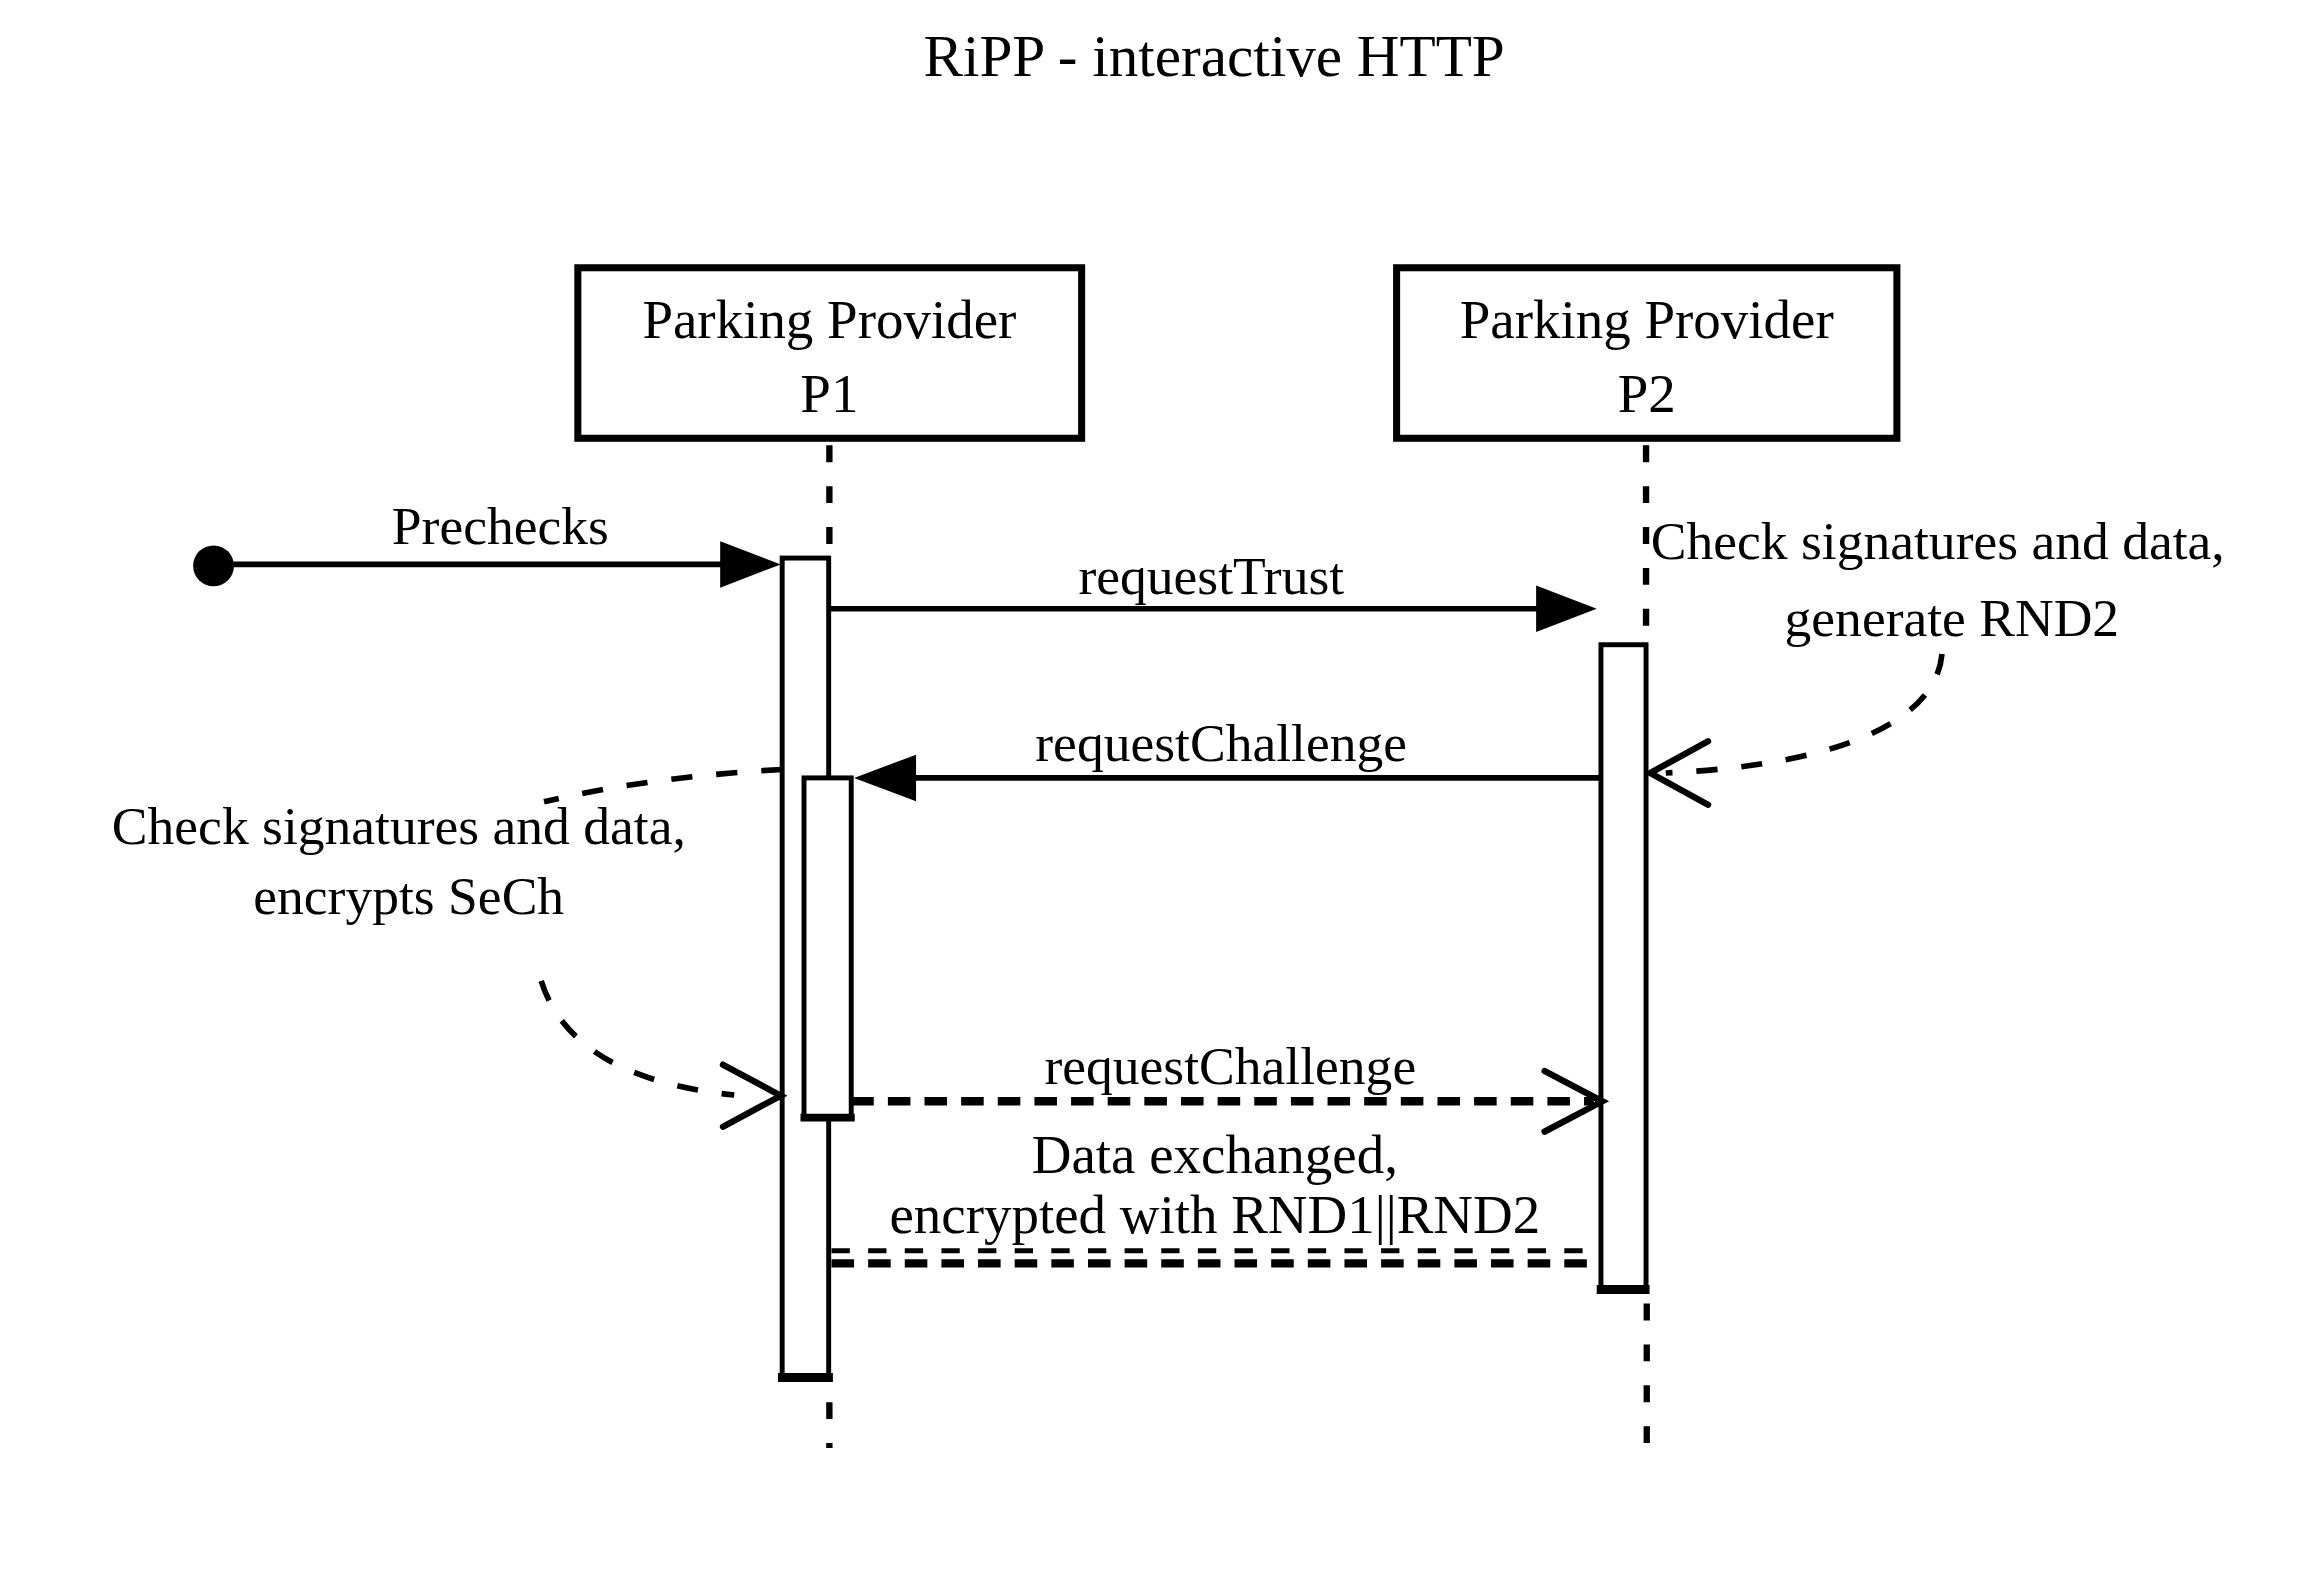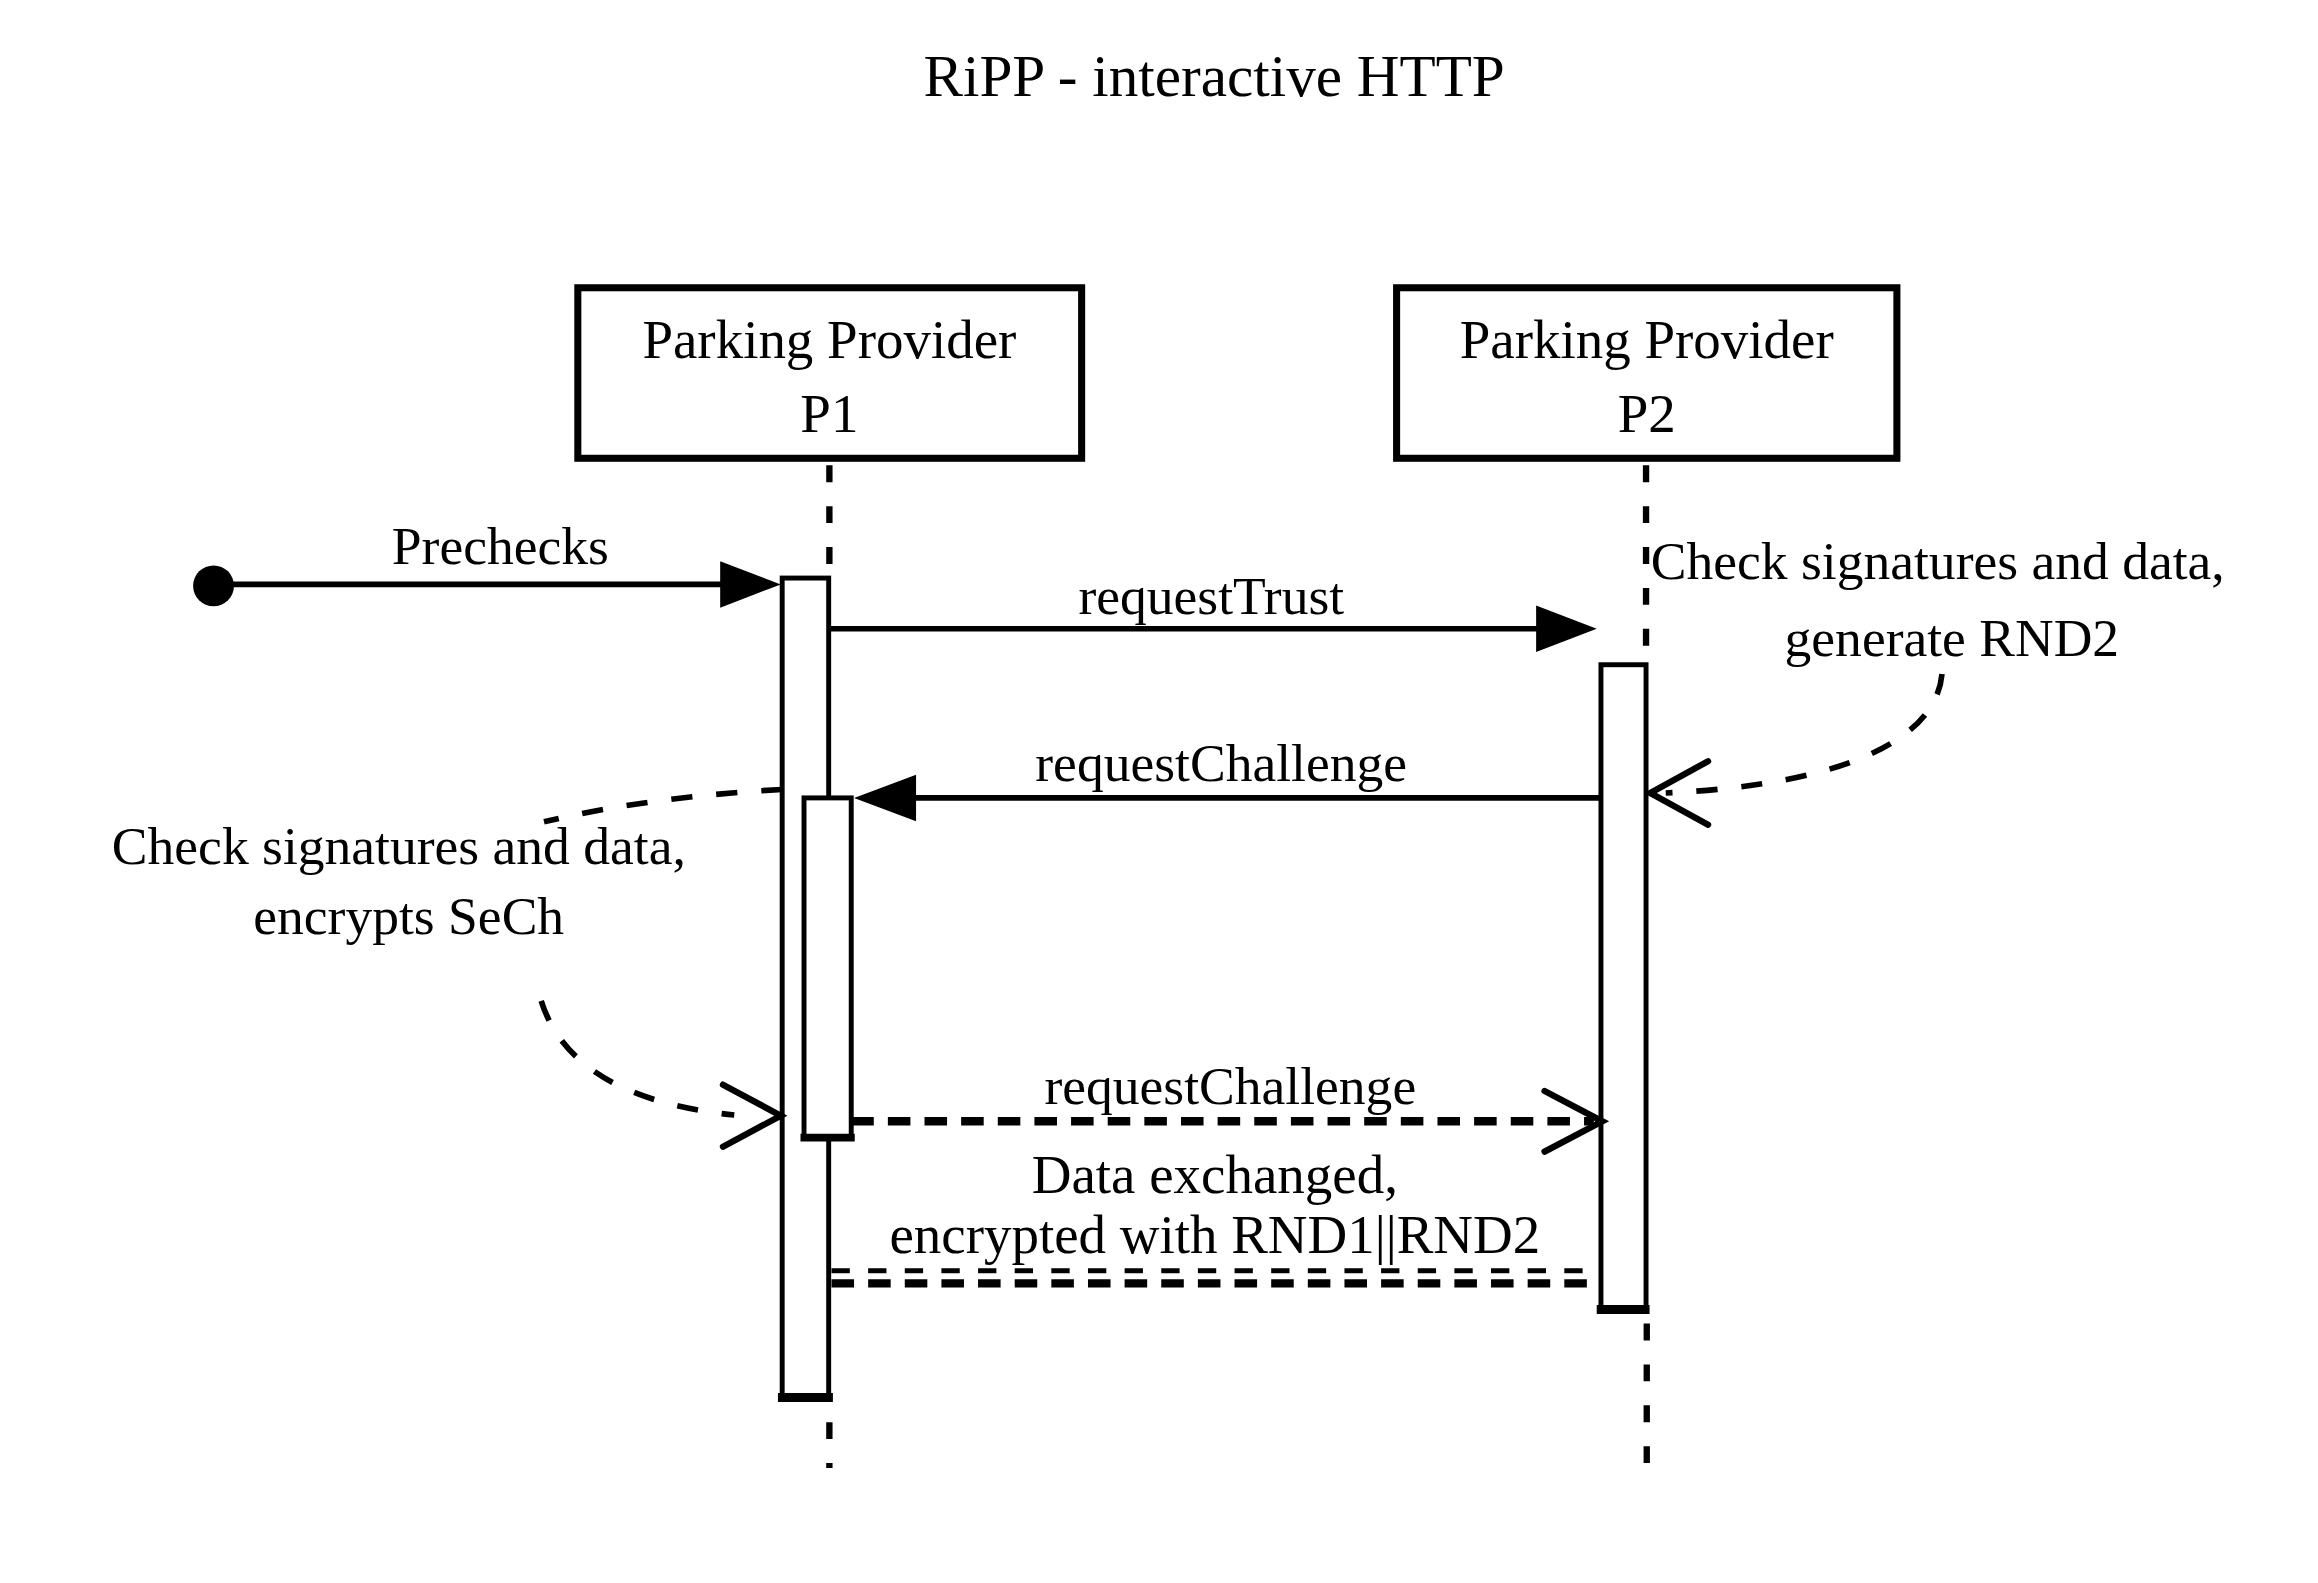--- a/index.html
+++ b/index.html
@@ -6,21 +6,20 @@
     margin: 0;
     padding: 0;
     background: #ffffff;
   }
   .stage {
     position: relative;
     width: 2319px;
     height: 1448px;
     background: #ffffff;
     overflow: hidden;
-    margin-top: 20px;
   }
   svg.diagram {
     display: block;
     width: 2319px;
     height: 1584px;
   }
   text {
     font-family: "Liberation Serif", "DejaVu Serif", serif;
     fill: #000000;
   }

